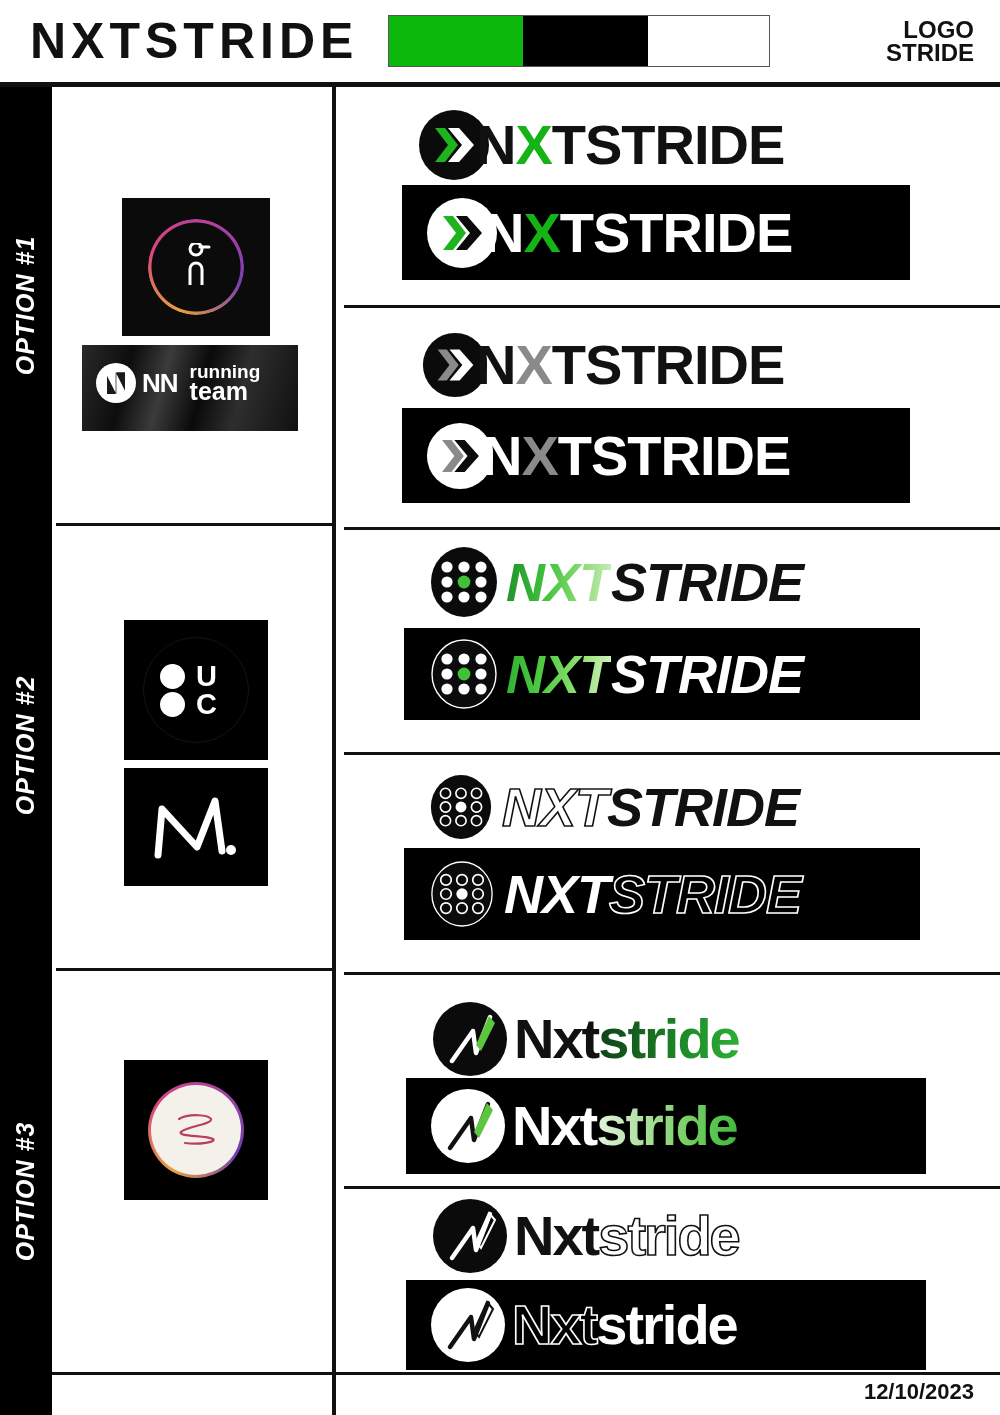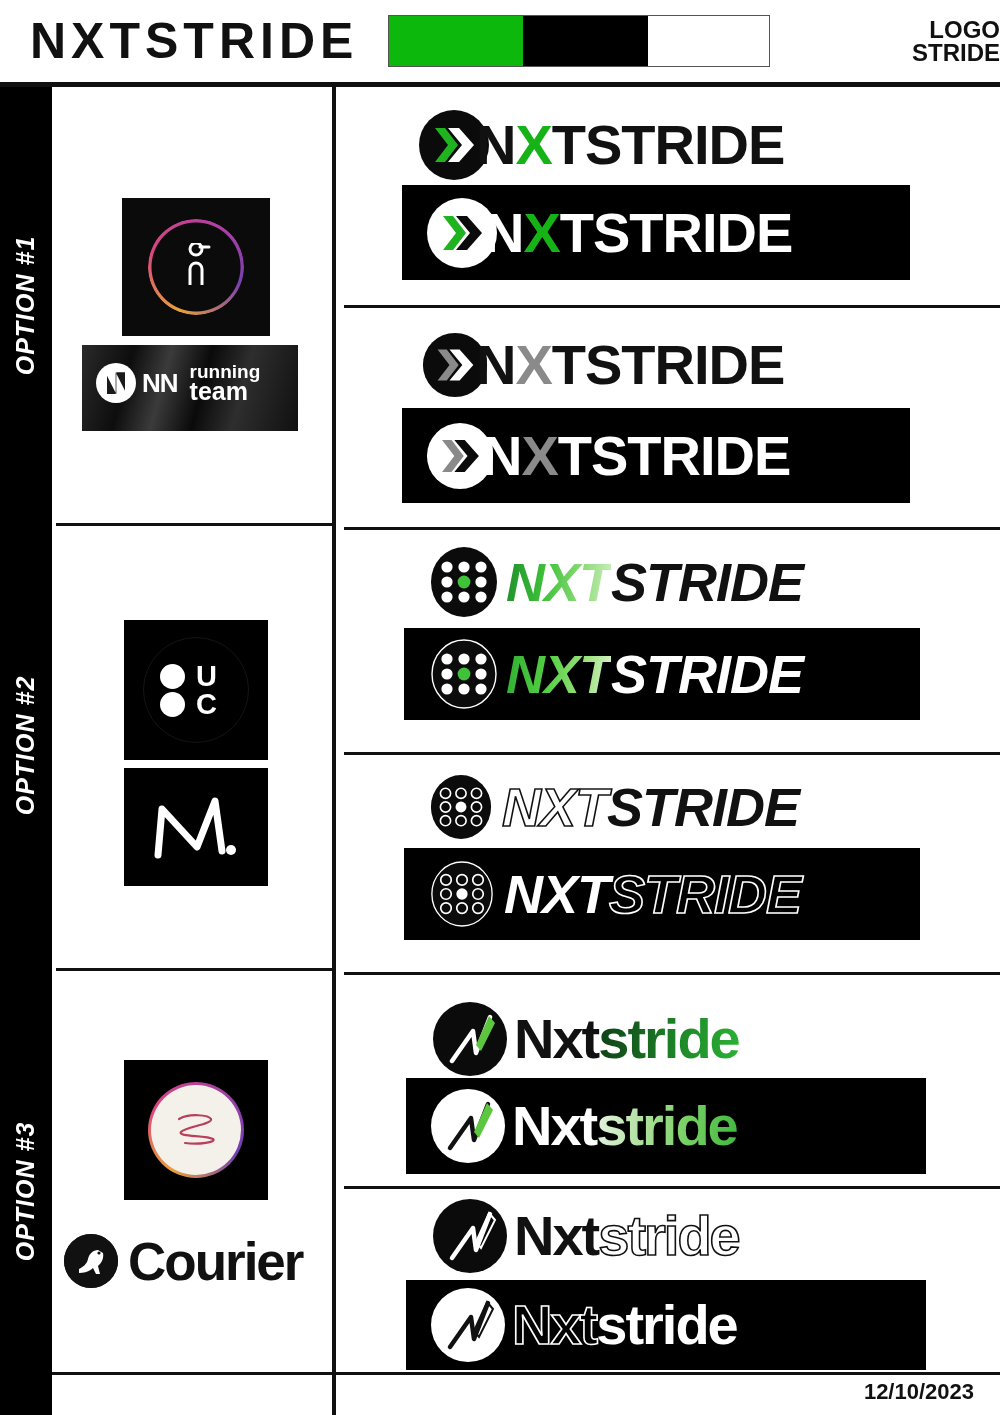--- a/index.html
+++ b/index.html
@@ -24,21 +24,21 @@
   }
   .swatches {
     display: flex; margin-left: 30px; border: 1.5px solid #555;
     width: 382px; height: 52px;
   }
   .swatch { flex: 1 1 0; }
   .sw-green { flex: 0 0 134px; }
   .sw-black { flex: 0 0 125px; }
   .sw-white { flex: 1 1 auto; }
   .header-label {
-    margin-left: auto; text-align: right;
+    margin-left: auto; margin-right: 26px; text-align: right;
     font-size: 24px; font-weight: 700; line-height: 0.97;
     color: #111; letter-spacing: 0px;
   }
 
   
   .header-rule {
     position: absolute; left: 0; top: 82px; width: 1000px; height: 5px; background: #111;
   }
 
   
@@ -263,30 +263,20 @@
   <div class="ref-scribble">
     <div class="scribble-ring">
       <div class="scribble-in">
         <svg viewBox="0 0 90 90" width="100%" height="100%">
           <path d="M28 34 C38 28, 58 30, 60 34 C62 39, 34 42, 30 47 C26 52, 56 50, 62 54 C66 57, 48 60, 34 58" fill="none" stroke="#b8405c" stroke-width="2.2" stroke-linecap="round"></path>
         </svg>
       </div>
     </div>
   </div>
 
-  <div class="ref-courier">
-    <div class="courier-mark">
-      <svg viewBox="0 0 54 54" width="54" height="54">
-        <circle cx="27" cy="27" r="27" fill="#111"></circle>
-        <path d="M34 16 c-5 0 -9 4 -10 9 c-1 5 -5 8 -9 10 l0 4 c6 0 11 -2 14 -5 l3 6 l4 0 l-2 -8 c4 -3 6 -8 5 -13 z" fill="#fff"></path>
-        <circle cx="35" cy="19" r="1.6" fill="#111"></circle>
-      </svg>
-    </div>
-    <div class="courier-word">Courier</div>
-  </div>
 
   <div class="logocell" style="top:108px;">
     <div class="lockup" style="padding:0 0 0 74px;height:74px;">
       <svg width="72" height="72" viewBox="0 0 72 72">
         <circle cx="36" cy="36" r="35" fill="#0b0b0b"></circle>
         <path d="M17 19 L27 19 L40 36 L27 53 L17 53 L30 36 Z" fill="#1fb31f"></path>
         <path d="M30 19 L41 19 L56 36 L41 53 L30 53 L44 36 Z" fill="#ffffff"></path>
       </svg>
       <span class="wordmark w1" style="margin-left:-14px;">
         <span class="seg solid-dark">N</span><span class="seg green-x">X</span><span class="seg solid-dark">TSTRIDE</span>

